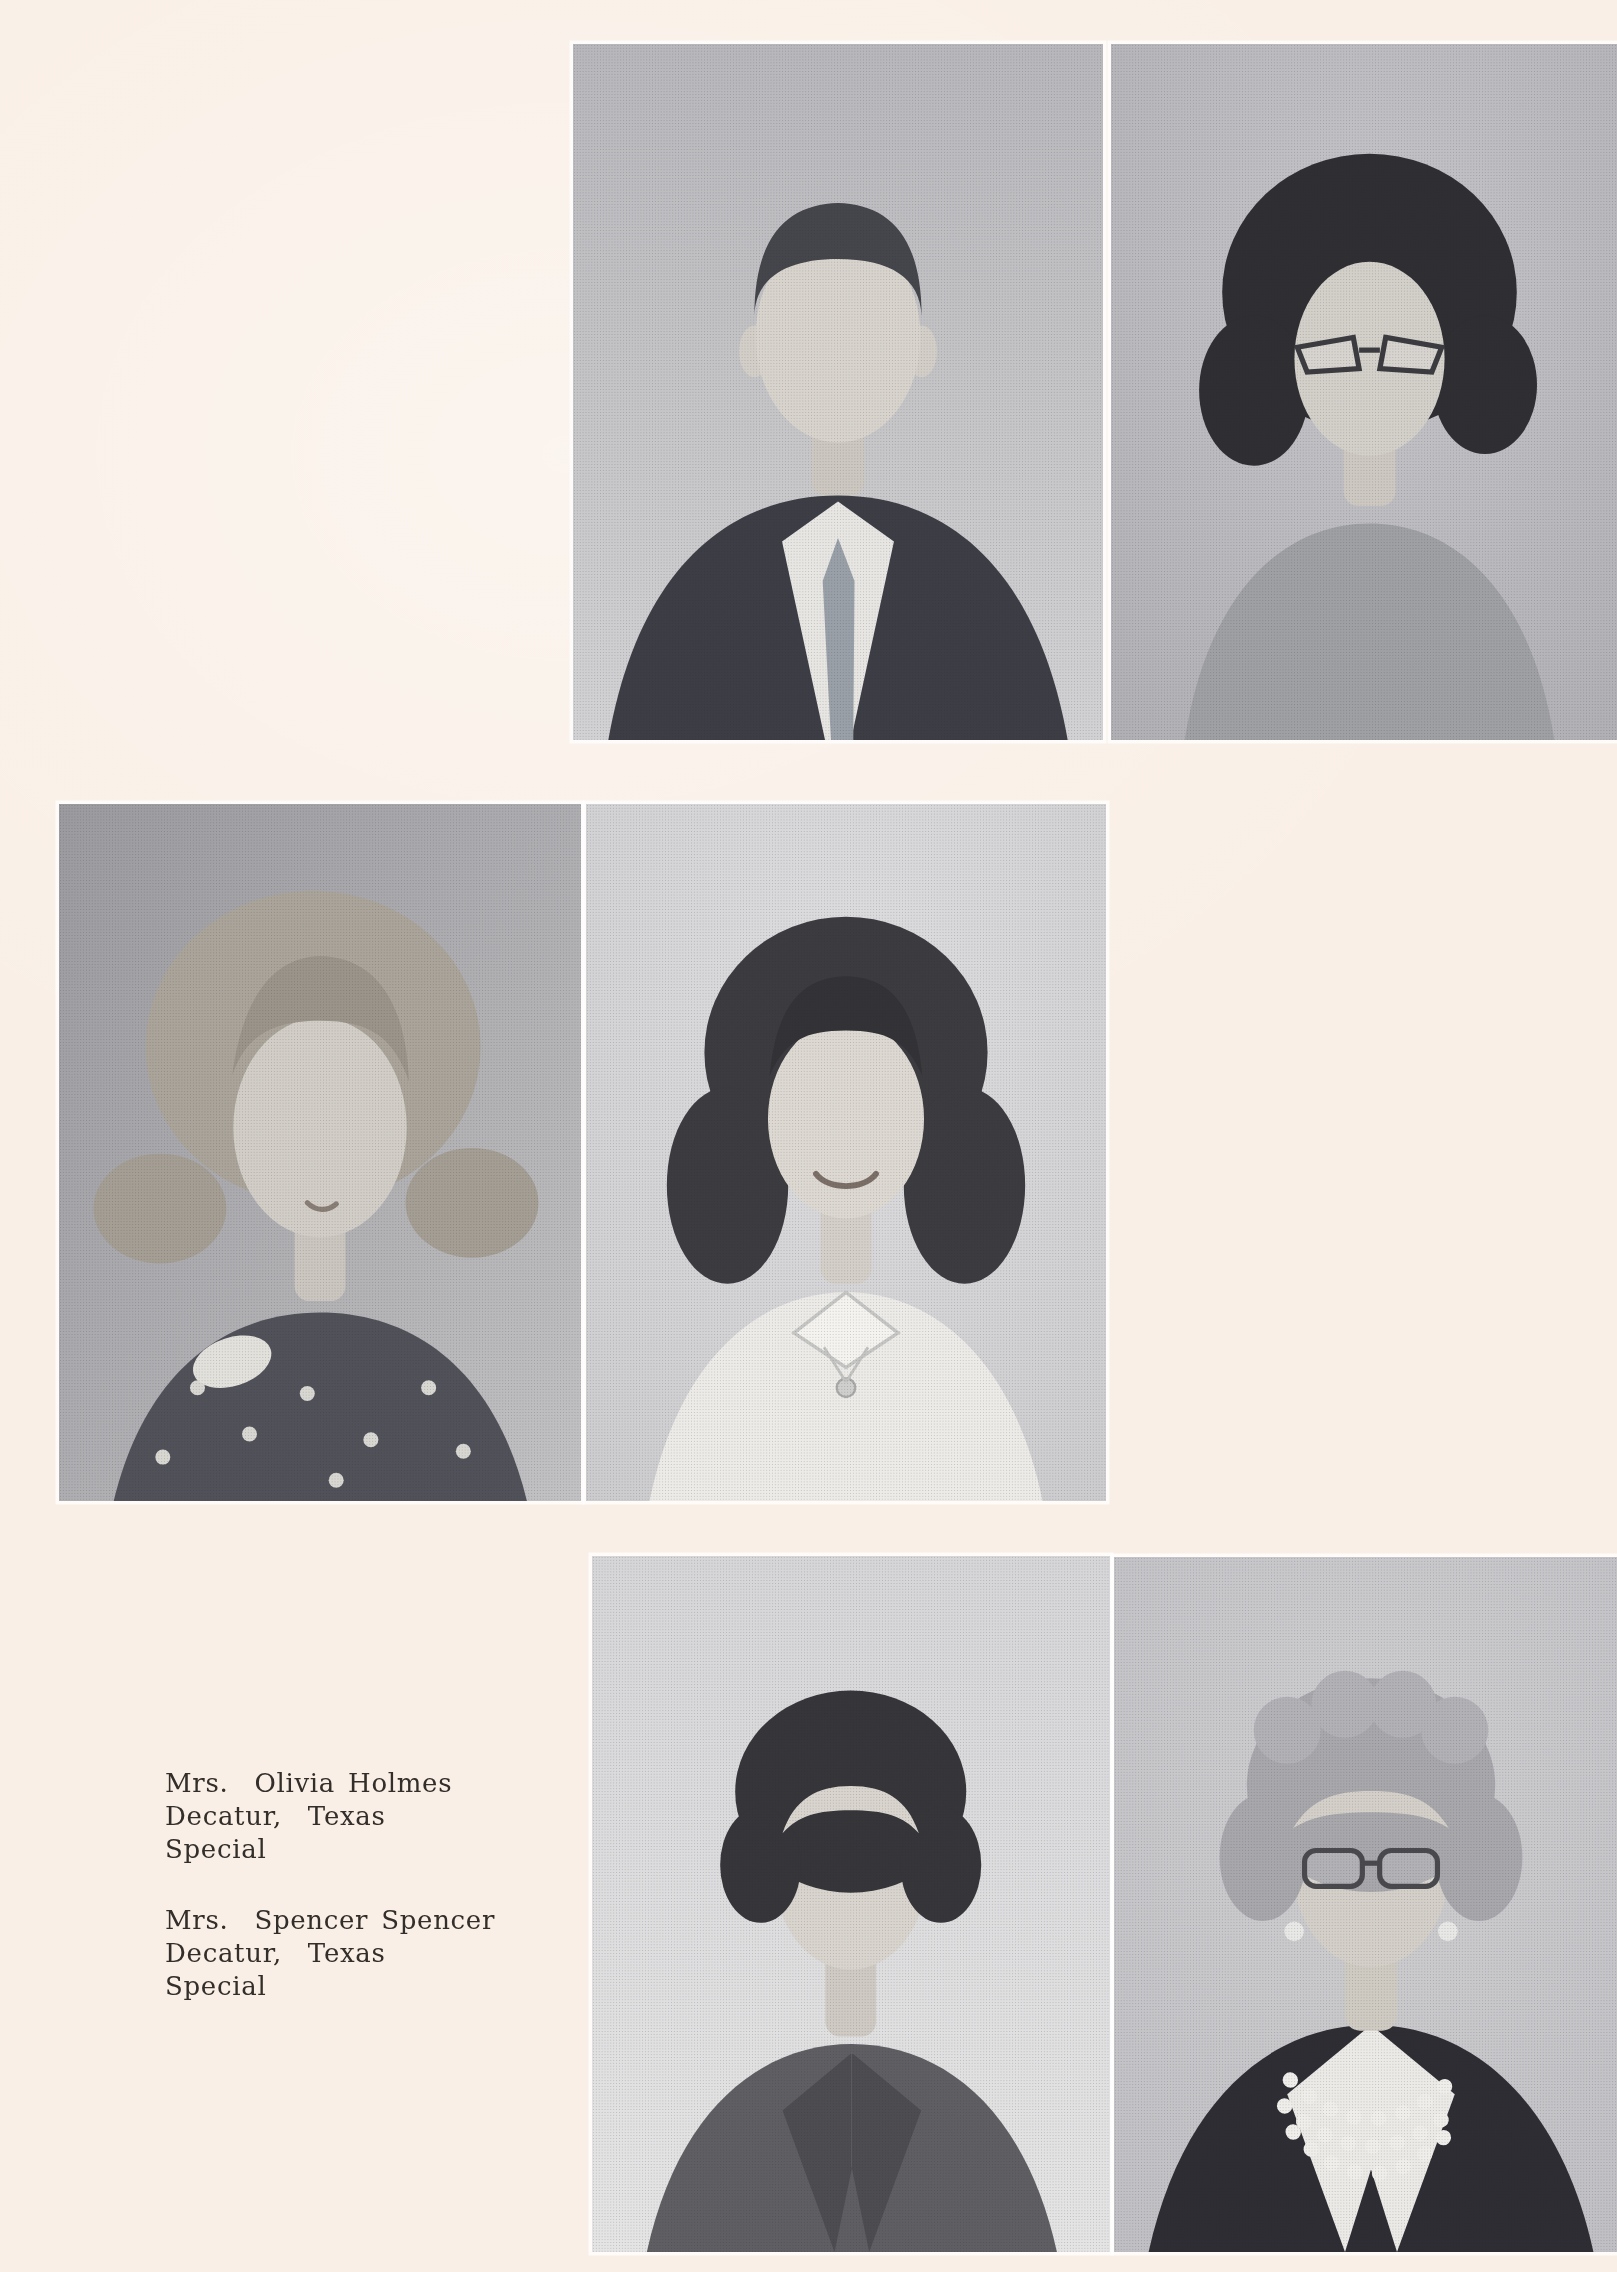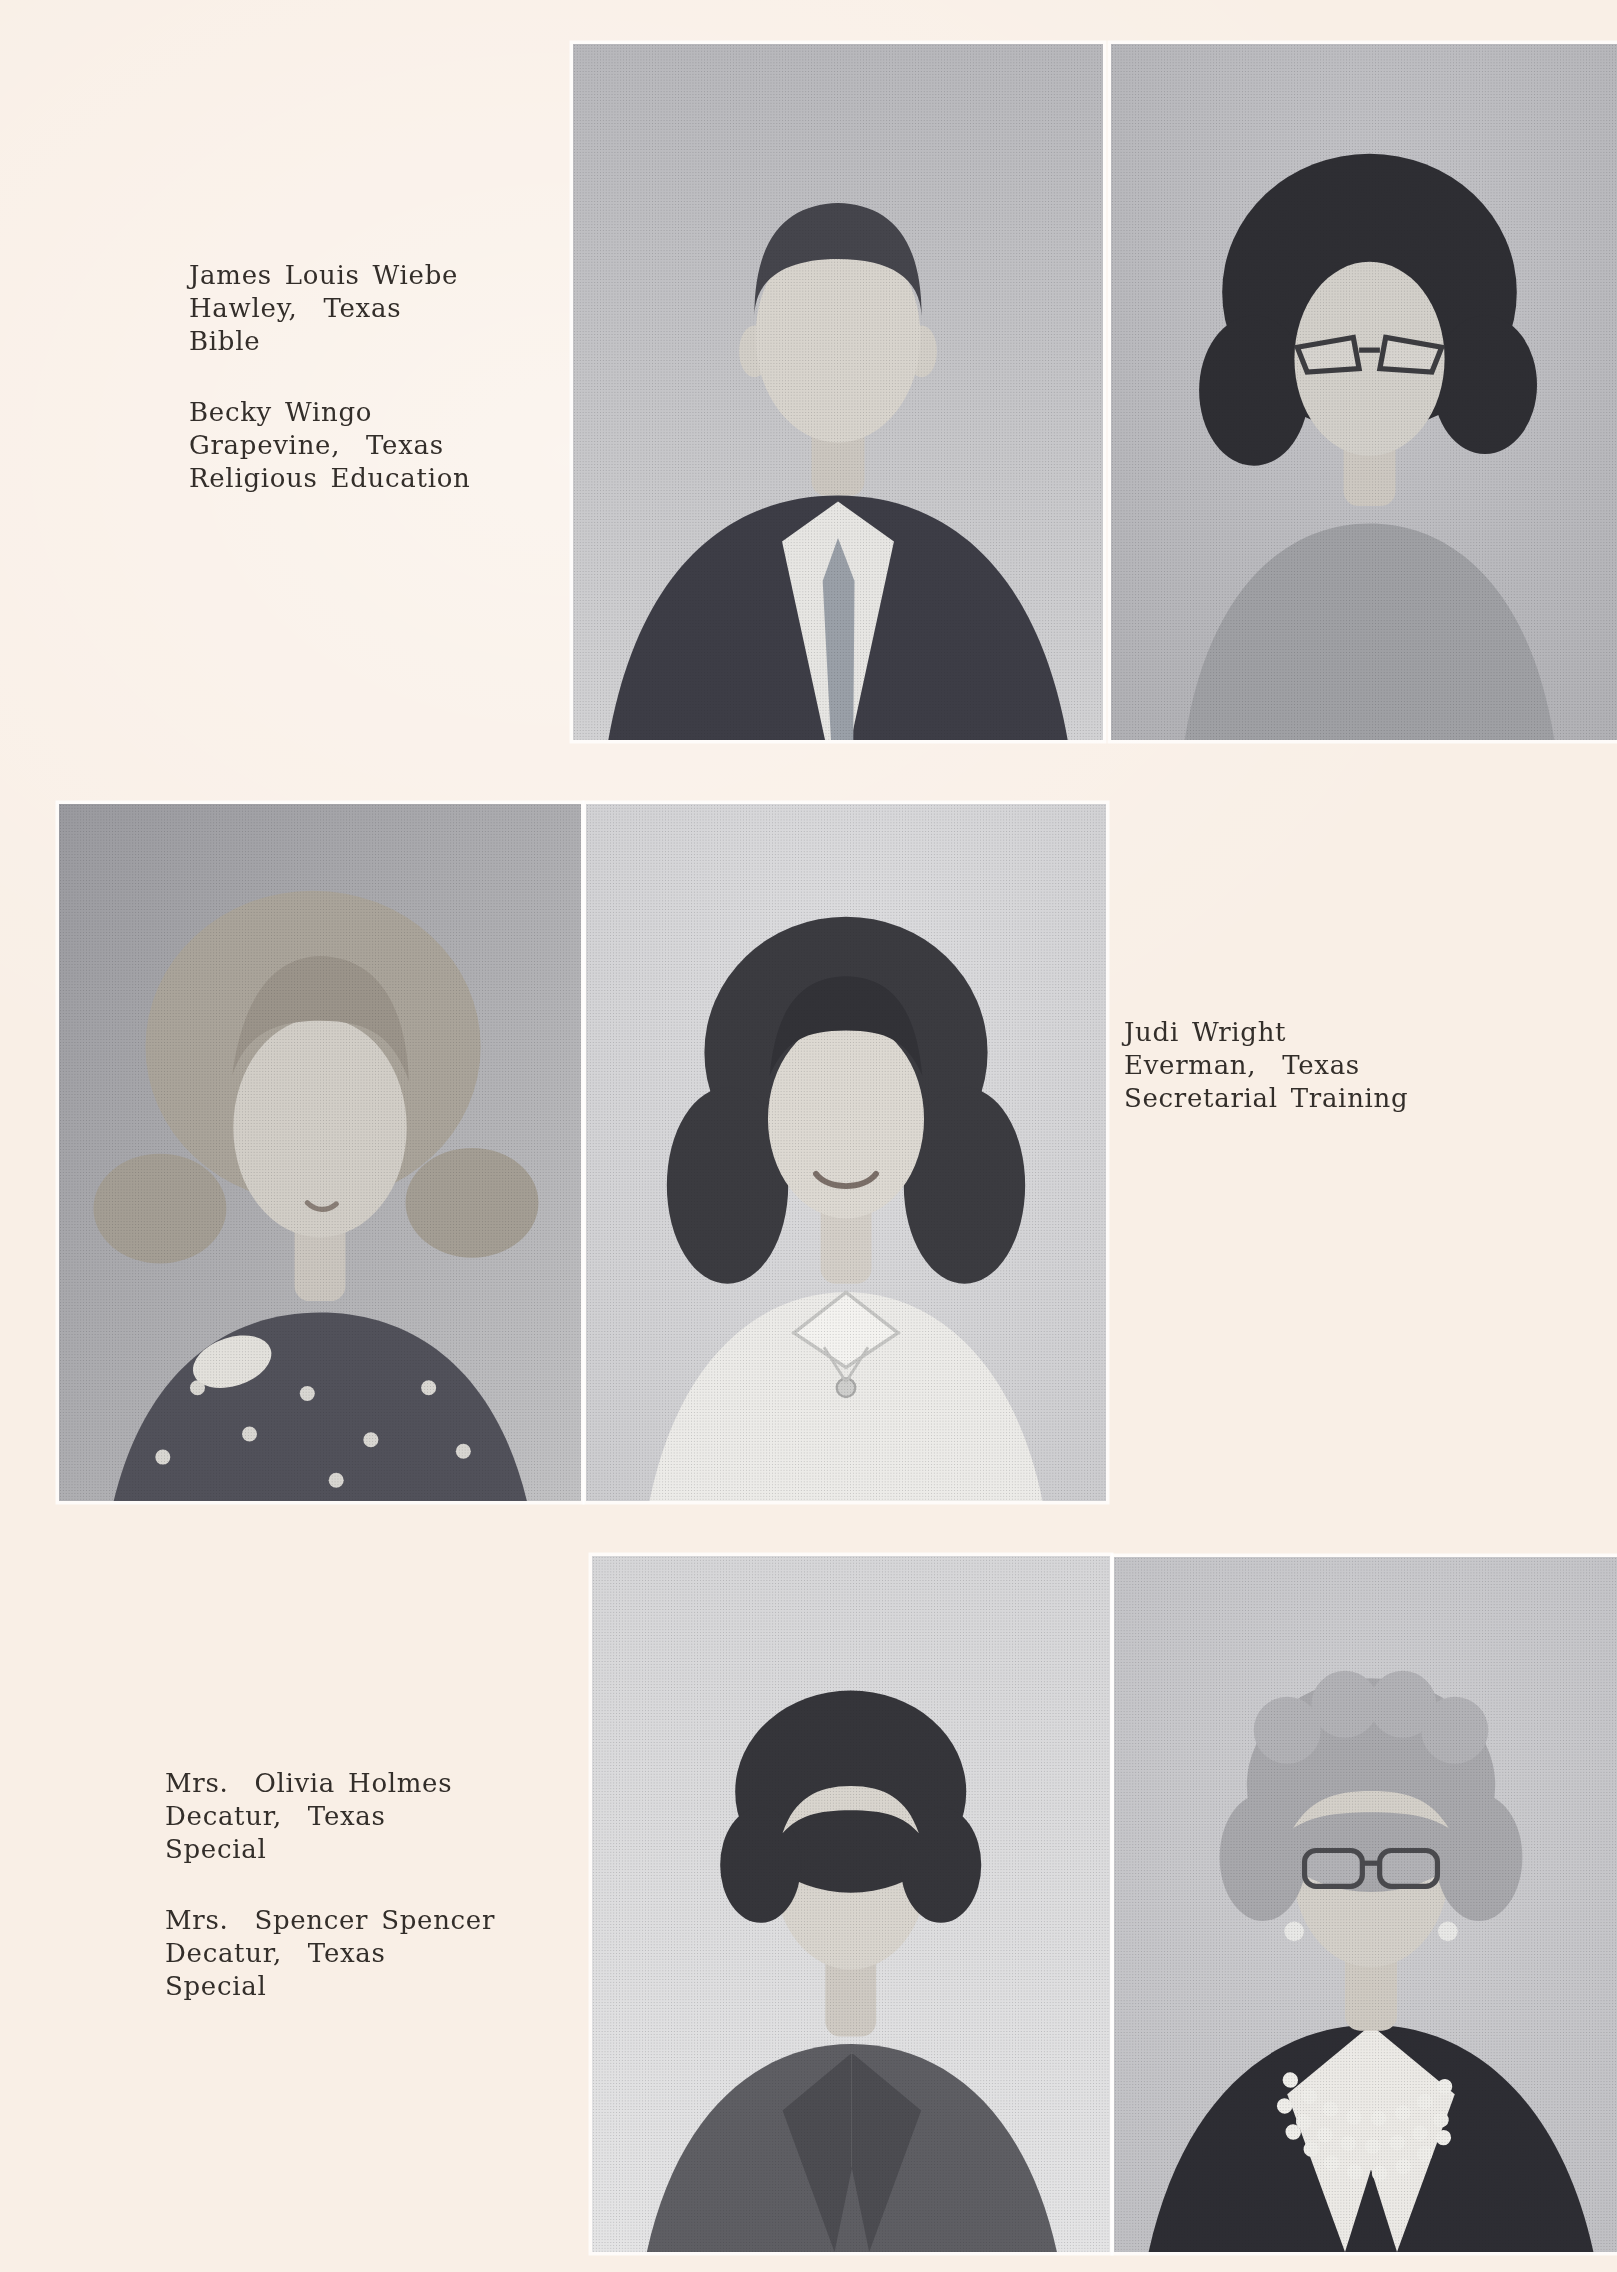--- a/index.html
+++ b/index.html
@@ -59,39 +59,22 @@
   #photo-3{left:19px;   top:795px; width:522px; height:697px;}
   #photo-4{left:546px;  top:795px; width:520px; height:697px;}
   #photo-5{left:552px;  top:1547px; width:518px; height:696px;}
   #photo-6{left:1074px; top:1548px; width:514px; height:695px;}
 </style>
 </head>
 <body>
 
 <div class="page">
 
-  <section class="caption" id="caption-1">
-    <p>
-      <span class="line">James Louis Wiebe</span>
-      <span class="line">Hawley,  Texas</span>
-      <span class="line">Bible</span>
-    </p>
-    <p>
-      <span class="line">Becky Wingo</span>
-      <span class="line">Grapevine,  Texas</span>
-      <span class="line">Religious Education</span>
-    </p>
-  </section>
 
   <section class="caption" id="caption-2">
-    <p>
-      <span class="line">Judi Wright</span>
-      <span class="line">Everman,  Texas</span>
-      <span class="line">Secretarial Training</span>
-    </p>
   </section>
 
   <section class="caption" id="caption-3">
     <p>
       <span class="line">Mrs.  Olivia Holmes</span>
       <span class="line">Decatur,  Texas</span>
       <span class="line">Special</span>
     </p>
     <p>
       <span class="line">Mrs.  Spencer Spencer</span>

